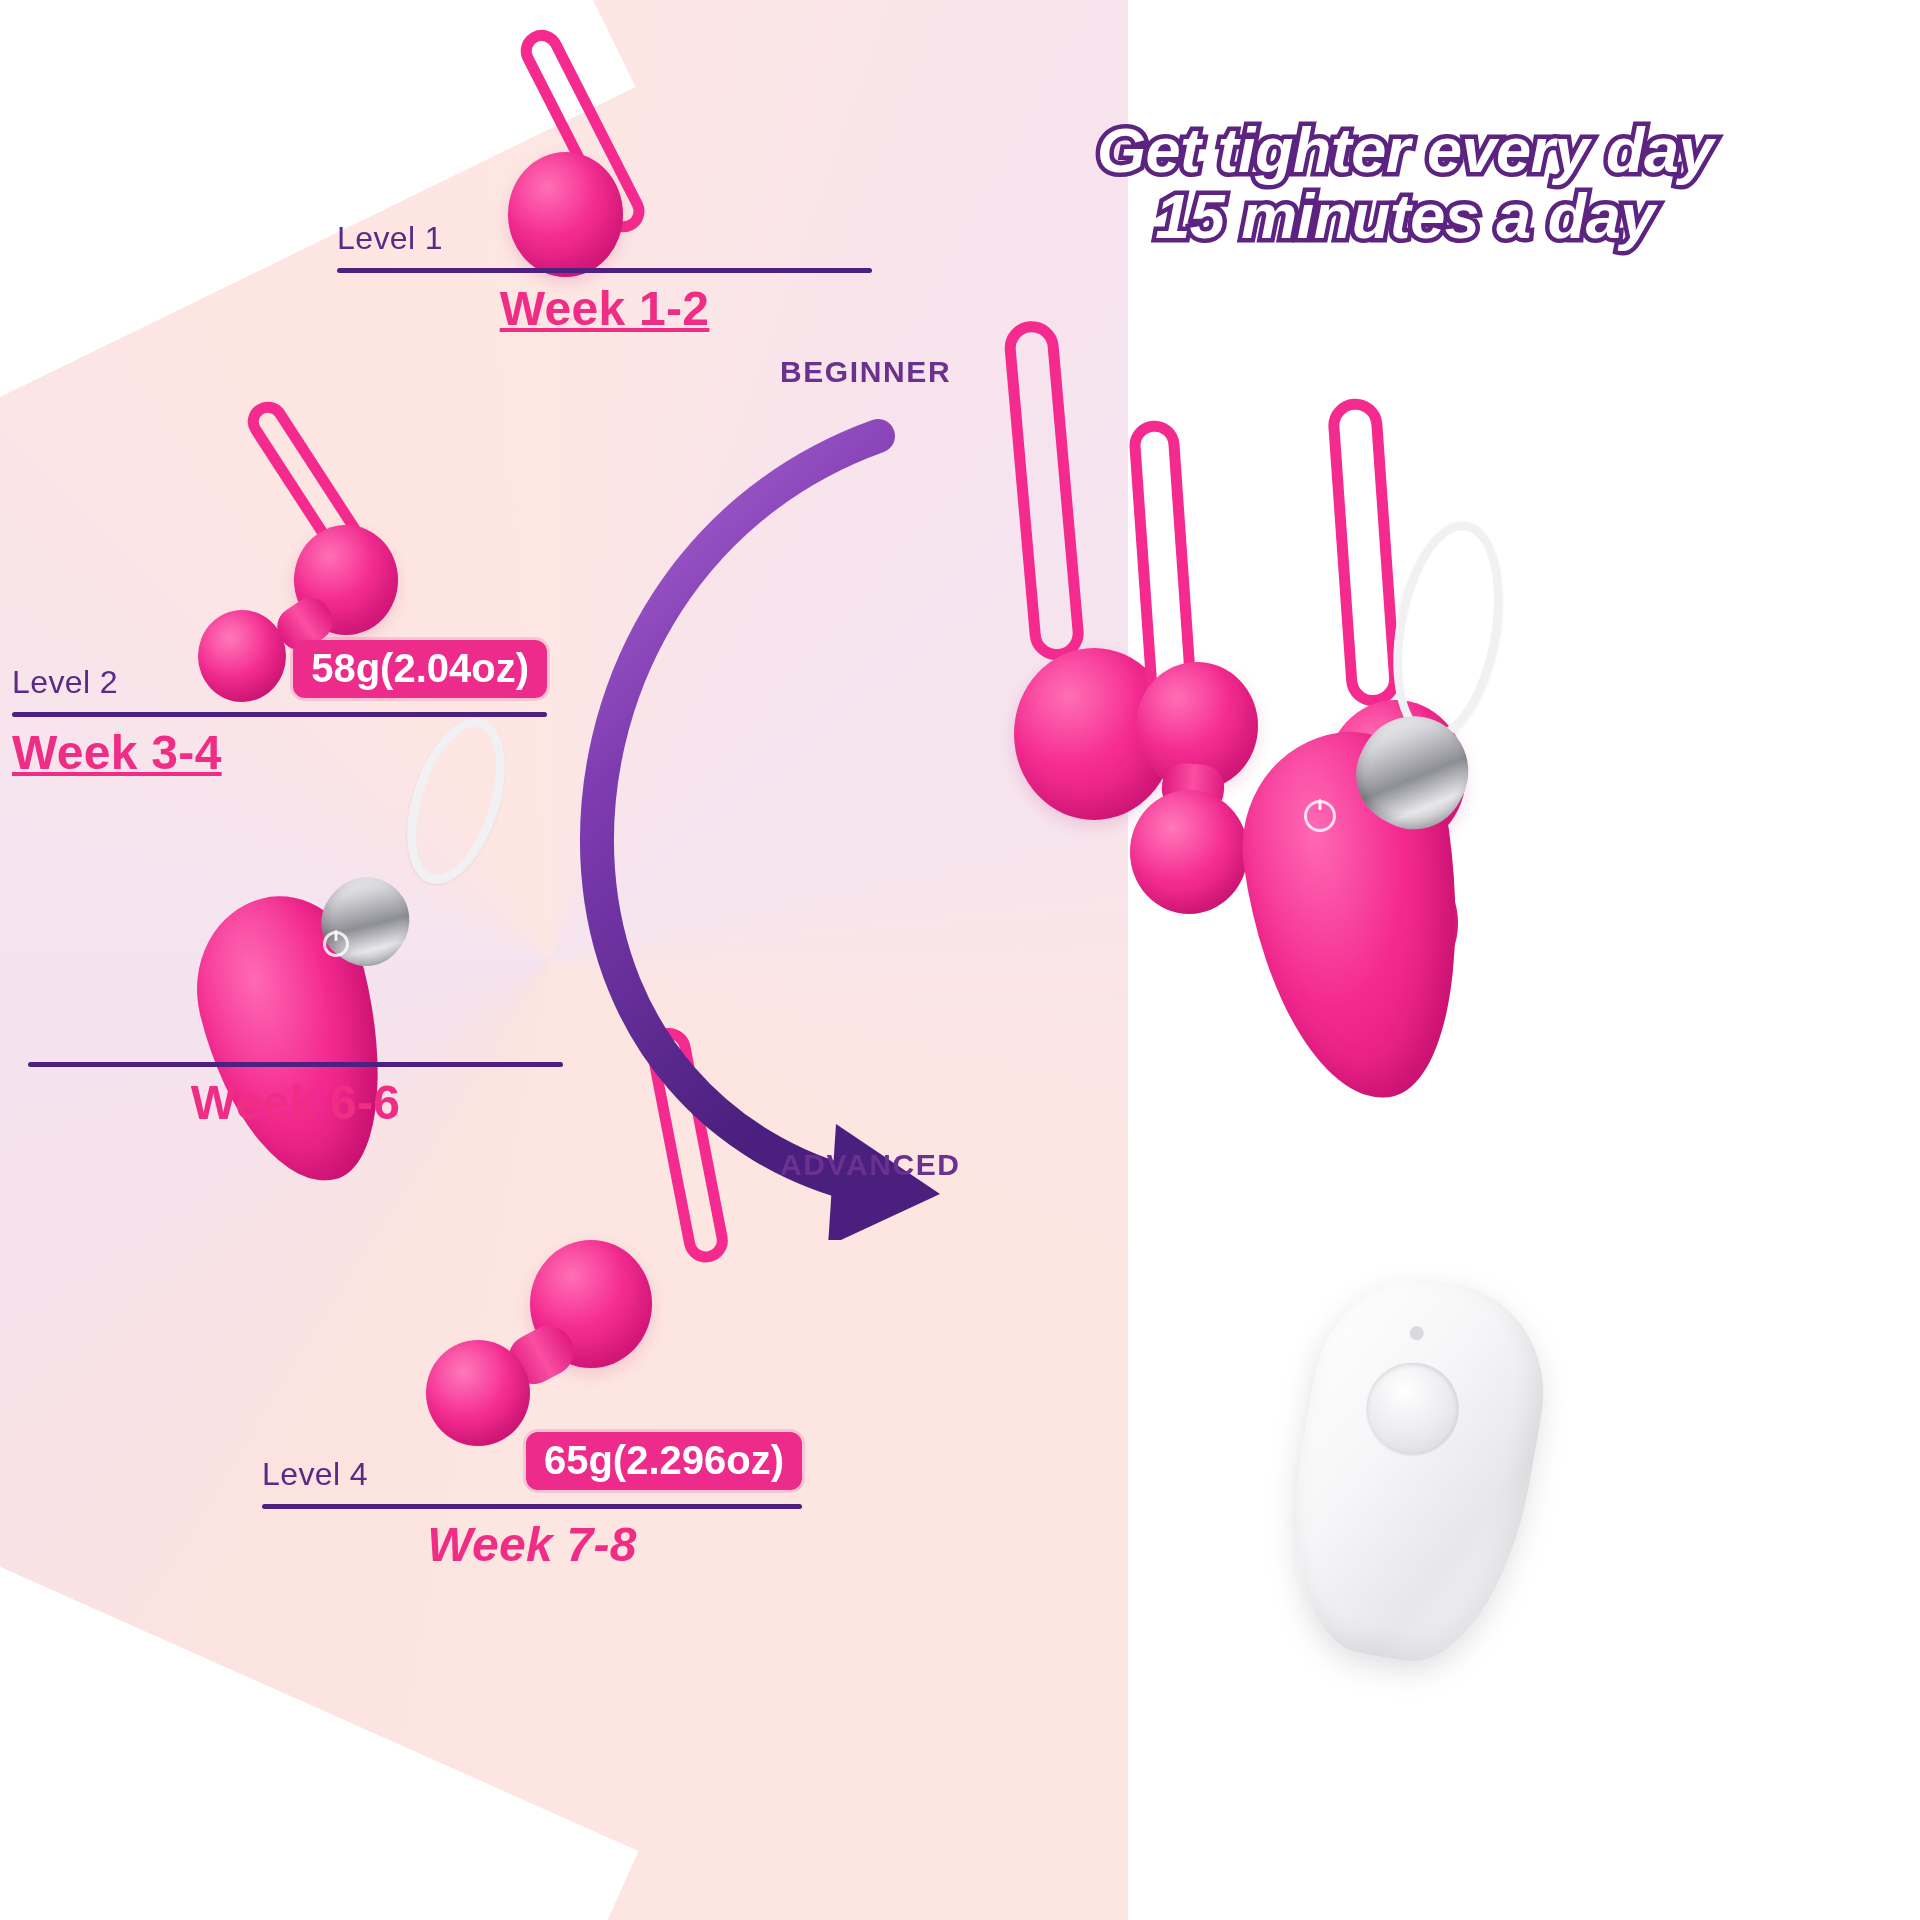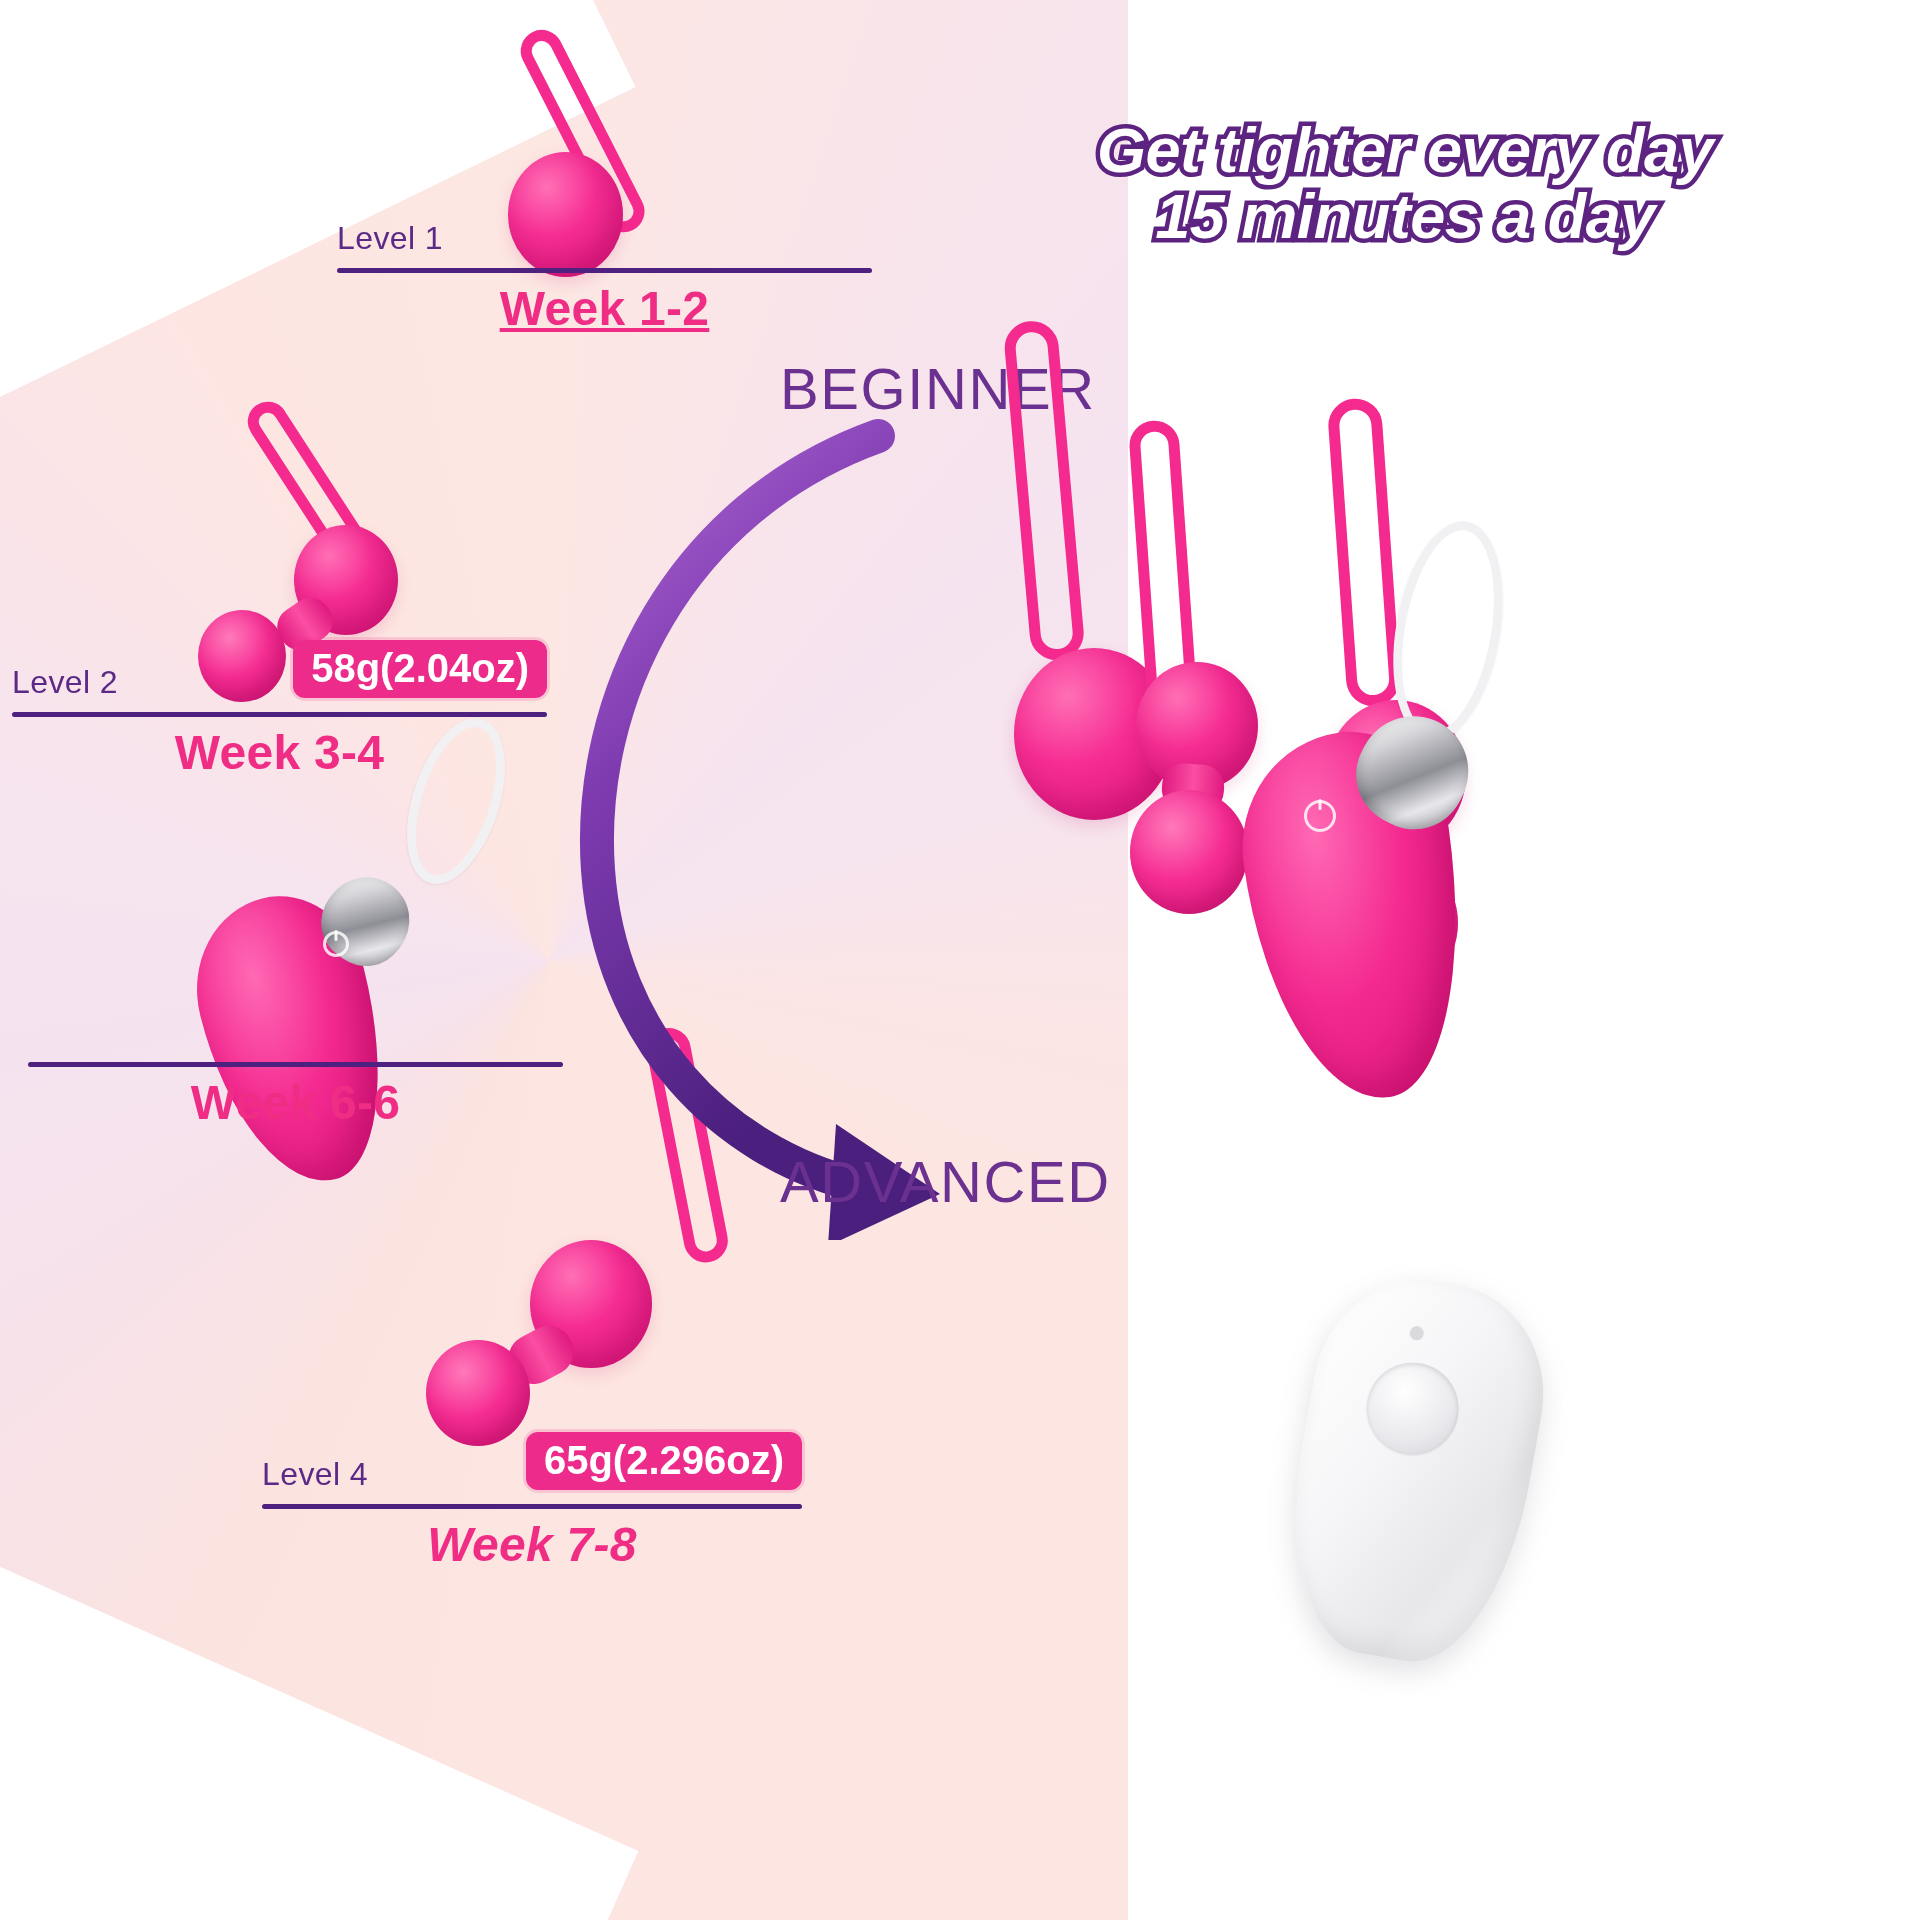--- a/index.html
+++ b/index.html
@@ -81,21 +81,21 @@
     box-shadow:0 0 0 3px rgba(236,43,138,.18);
   }
   .rule { height:5px; background:#4e2080; border-radius:3px; margin-top:14px; }
   .week {
     color:#ef2d84; font-weight:700; font-size:48px; margin-top:12px;
     letter-spacing:.3px; line-height:1;
   }
 
   
   .stage-label {
-    position:absolute; font-weight:400; font-size:58px; color:#6a3190;
+    position:absolute; font-weight:700; font-size:30px; color:#6a3190;
     letter-spacing:1.6px; white-space:nowrap;
   }
 
   
   .arrow-wrap { position:absolute; left:560px; top:400px; width:480px; height:840px; }
 
   
   .device { position:absolute; }
   .cord {
     position:absolute;
@@ -199,21 +199,21 @@
     <div class="ball-sm" style="left:18px; top:240px; width:88px; height:92px;"></div>
   </div>
 
   <div class="level-block" style="left:12px; top:640px; width:535px;">
     <div class="level-row">
       <span class="level-name">Level 2</span>
       <span style="flex:1"></span>
       <span class="weight-badge">58g(2.04oz)</span>
     </div>
     <div class="rule"></div>
-    <div class="week" style="text-align:center;">Week 3-4</div>
+    <div class="week" style="text-align:left;text-decoration:underline;">Week 3-4</div>
   </div>
 
   <div class="device" style="left:175px; top:855px; width:420px; height:400px;">
     <div class="white-loop" style="left:238px; top:-140px; width:86px; height:172px; transform:rotate(18deg); border-radius:50%/50%;"></div>
     <div class="egg-body" style="left:34px; top:40px; width:170px; height:290px; border-radius:52% 48% 46% 54% / 34% 32% 68% 66%; transform:rotate(-14deg);"></div>
     <div class="egg-cap" style="left:148px; top:22px; width:86px; height:88px; transform:rotate(36deg);"></div>
     <div class="power-icon" style="left:148px; top:76px; width:26px; height:26px;"></div>
   </div>
 
   <div class="level-block" style="left:28px; top:1048px; width:535px;">

